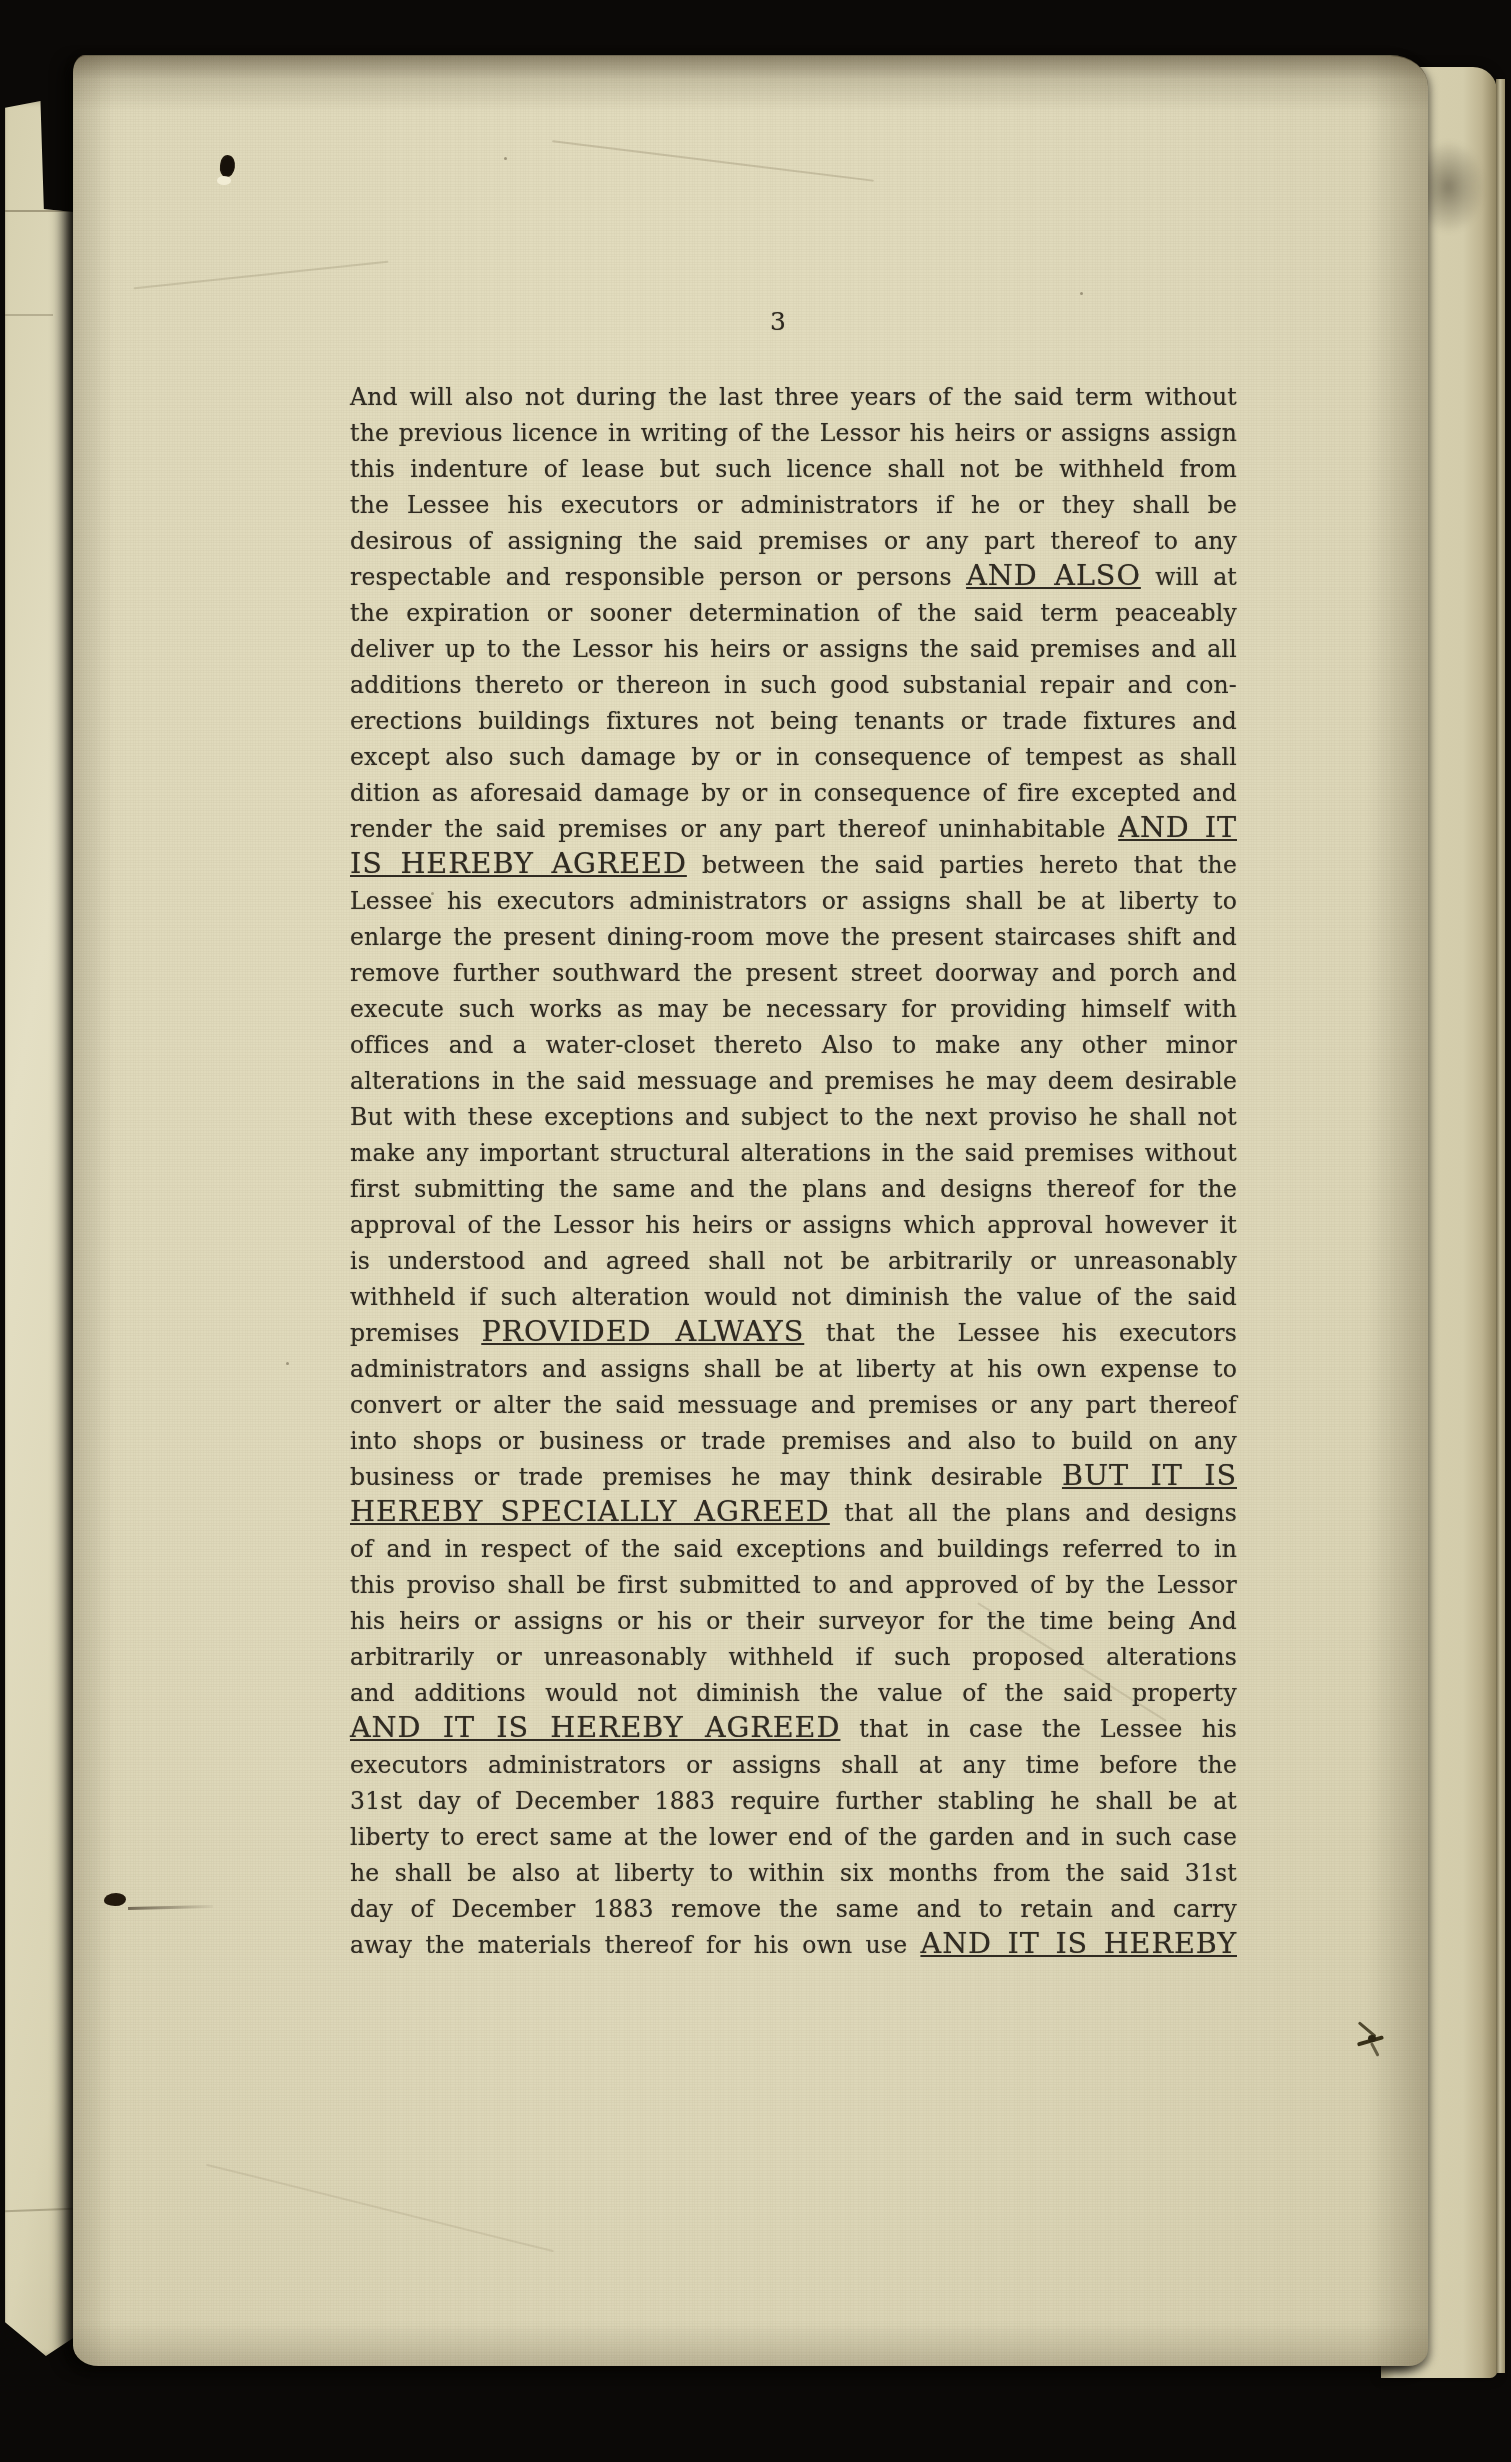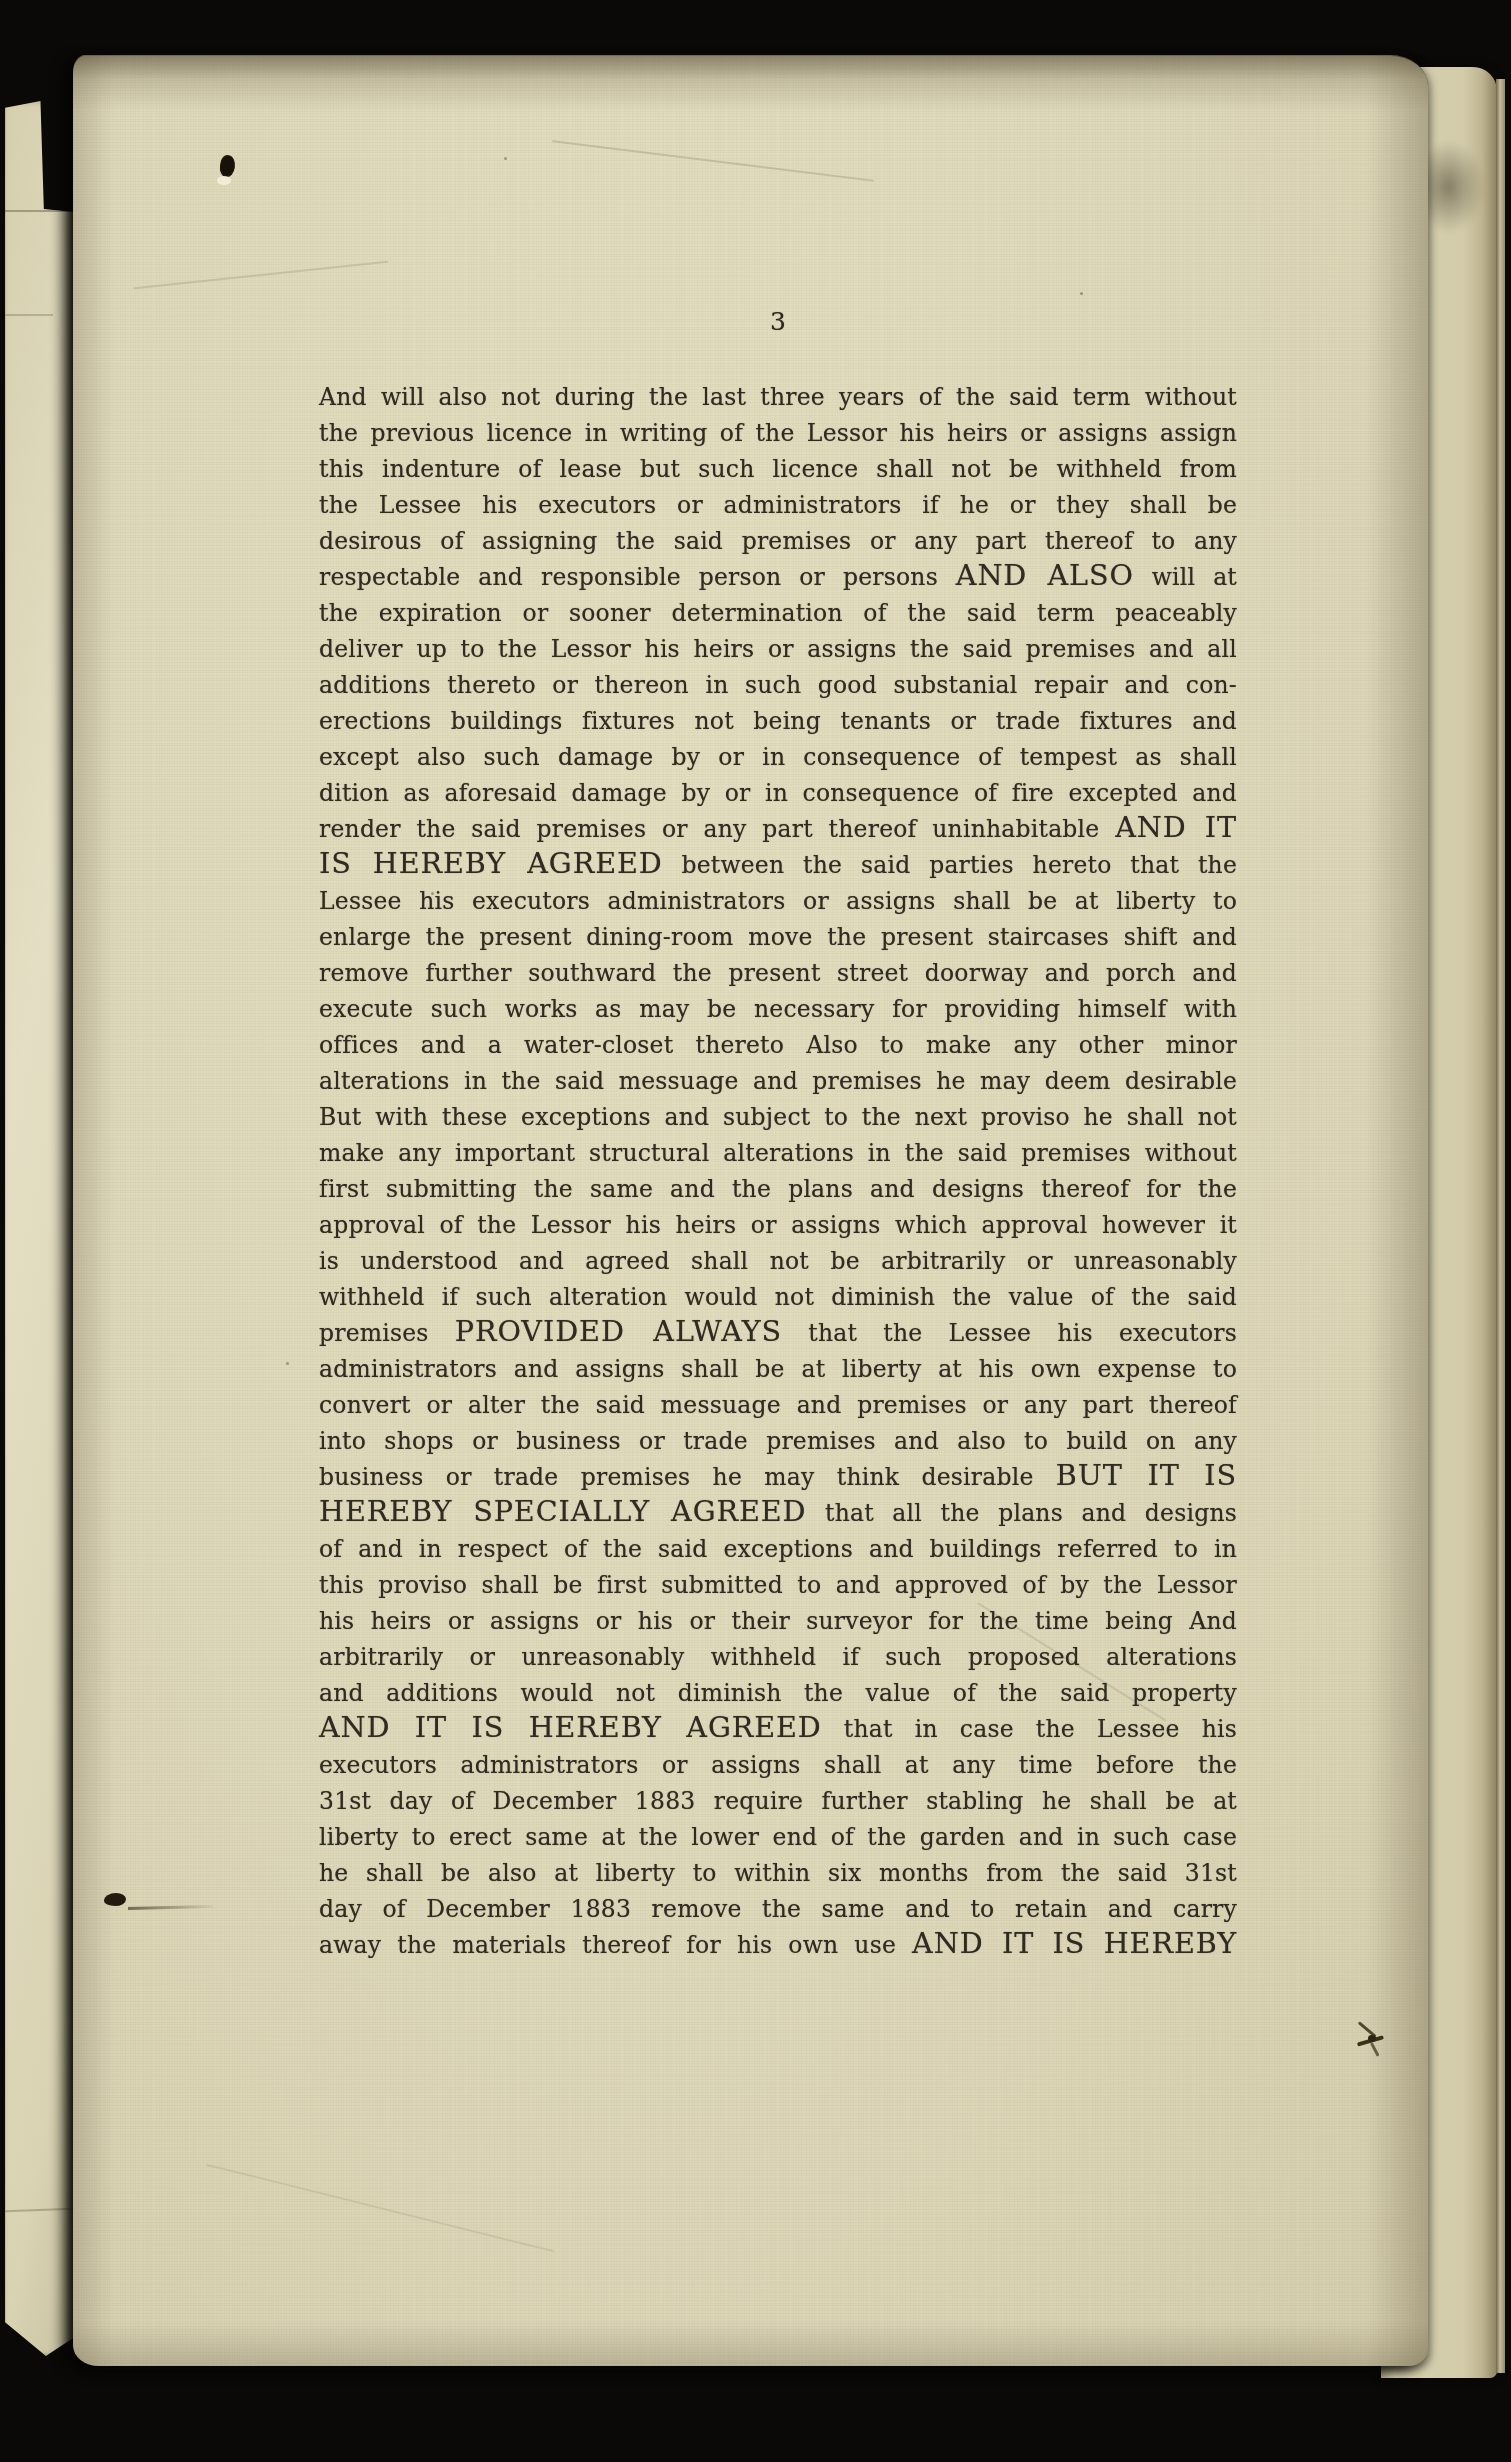--- a/index.html
+++ b/index.html
@@ -72,24 +72,24 @@
     text-shadow: 0 0 0.9px rgba(46,41,32,.5);
   }
   .text-block {
     position: absolute; left: 246px; top: 323px; width: 918px;
     font-size: 23.5px; color: #302b22;
     text-shadow: 0 0 0.9px rgba(48,43,34,.55);
     letter-spacing: 0.2px;
   }
   .text-block .line {
     height: 36px; line-height: 36px;
-    text-align: justify; text-align-last: justify;
+    text-align: justify; text-align-last: justify; margin-left: 31px;
   }
   .text-block .caps {
-    font-size: 1.22em; letter-spacing: 0.9px; line-height: 1;
+    font-size: 1.22em; letter-spacing: 0.9px; line-height: 1; text-decoration: underline;
   }
 
   
   .mark { position: absolute; pointer-events: none; }
   .tear-hole {
     left: 147px; top: 99px; width: 14.5px; height: 22px;
     background: radial-gradient(#17110a 55%, #3a2f1c);
     border-radius: 45% 55% 50% 50%; transform: rotate(8deg);
   }
   .tear-light {

